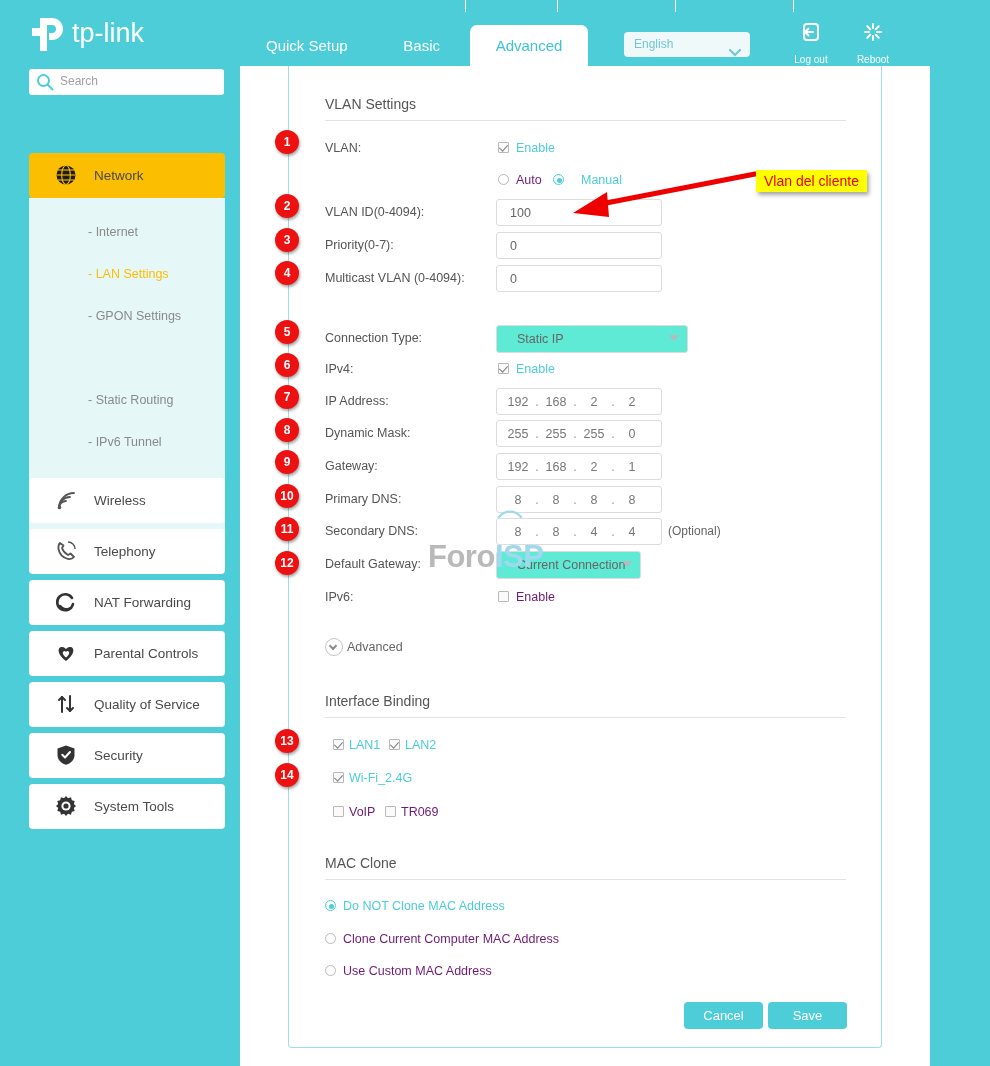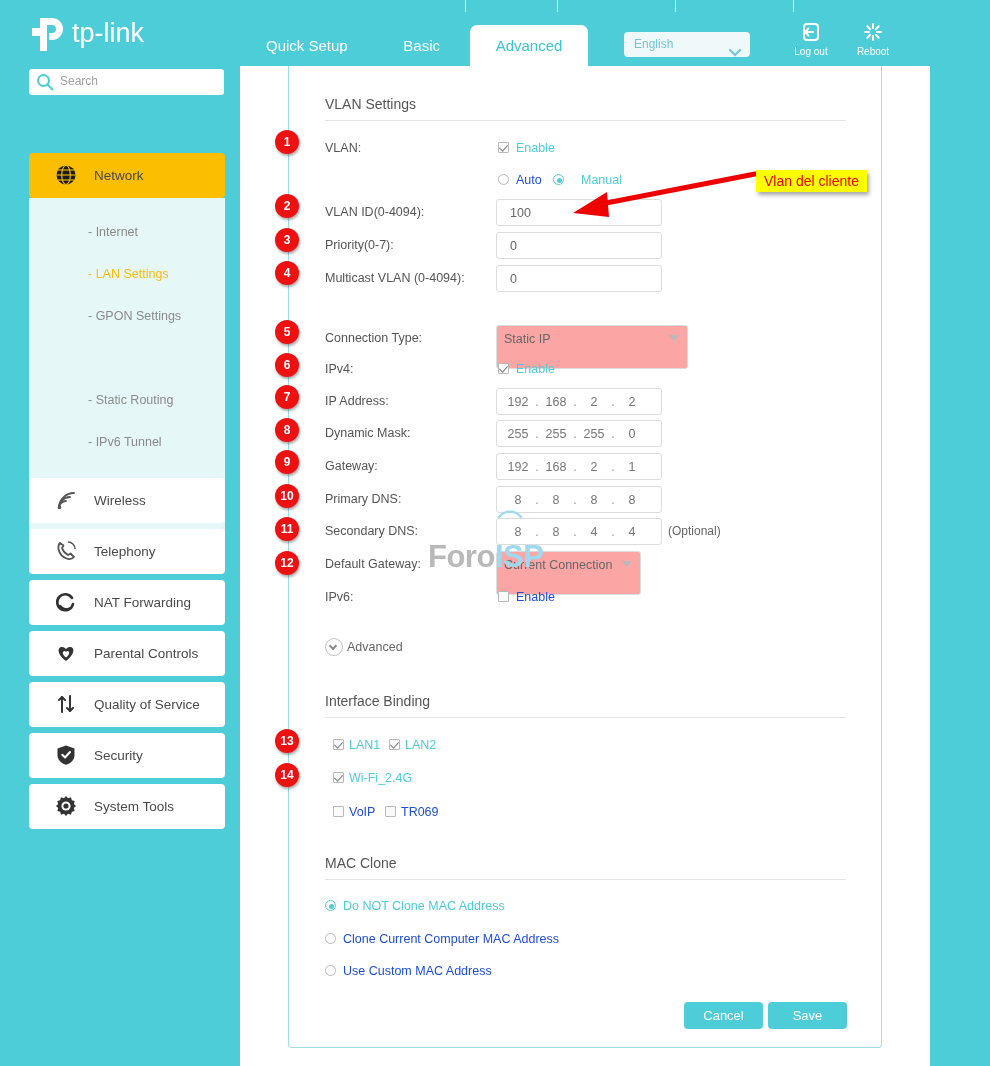--- a/index.html
+++ b/index.html
@@ -49,21 +49,21 @@
     color:#73c6d6; font-size:12px; line-height:25px; padding-left:10px;
     cursor:pointer;
   }
   .langarrow { position:absolute; right:9px; top:9px; }
 
   .hdricon {
     position:absolute; top:22px; width:60px; text-align:center;
     color:#ffffff; font-size:10px; cursor:pointer;
   }
   .hdricon .glyph { display:block; height:22px; }
-  .hdricon .lbl { display:block; margin-top:2px; }
+  .hdricon .lbl { display:block; margin-top:10px; }
   #logout-btn { left:781px; }
   #reboot-btn { left:843px; }
 
   
   #sidebar { position:absolute; left:0; top:66px; width:240px; height:1000px; }
 
   .searchbox {
     position:absolute; left:29px; top:3px; width:195px; height:26px;
     background:#ffffff; border-radius:3px;
   }
@@ -133,23 +133,23 @@
     font-size:12.5px; color:#777777; line-height:27px;
   }
   .ipinput span.oct {
     position:absolute; top:0; width:30px; text-align:center;
   }
   .ipinput span.dot {
     position:absolute; top:0; width:8px; text-align:center; color:#999999;
   }
 
   .selbox {
-    position:absolute; height:44px; background:#fca5a5;
+    position:absolute; height:28px; background:#5eead4;
     border:1px solid #dcdcdc; border-radius:3px;
-    font-size:12.5px; color:#666666; line-height:27px; padding-left:7px;
+    font-size:12.5px; color:#666666; line-height:27px; padding-left:20px;
     cursor:pointer;
   }
   .selbox .caret {
     position:absolute; right:8px; top:9px;
     width:0;height:0;border-left:5px solid transparent;border-right:5px solid transparent;
     border-top:6px solid #b9b9b9;
   }
 
   
   .cbx {
@@ -164,21 +164,21 @@
   .rdo {
     position:absolute; width:11px; height:11px; border-radius:50%;
     border:1px solid #b9b9b9; background:#ffffff; cursor:pointer;
   }
   .rdo.checked { border-color:#4ccdd8; }
   .rdo.checked::after {
     content:""; position:absolute; left:2.5px; top:2.5px;
     width:5px; height:5px; border-radius:50%; background:#4ccdd8;
   }
   .cbxlabel { position:absolute; font-size:12.5px; color:#4ccdd8; }
-  .cbxlabel.dark { color:#1d4ed8;text-align:right; }
+  .cbxlabel.dark { color:#701a75;text-align:right; }
 
   .hinttext { position:absolute; font-size:12px; color:#666666; }
 
   .advtoggle { position:absolute; left:325px; top:639px; cursor:pointer; }
   .advtoggle .circ {
     position:absolute; left:0; top:0; width:18px; height:18px;
     border:1px solid #c4c4c4; border-radius:50%; background:#ffffff;
   }
   .advtoggle .chev {
     position:absolute; left:5px; top:5px; width:6px; height:6px;

